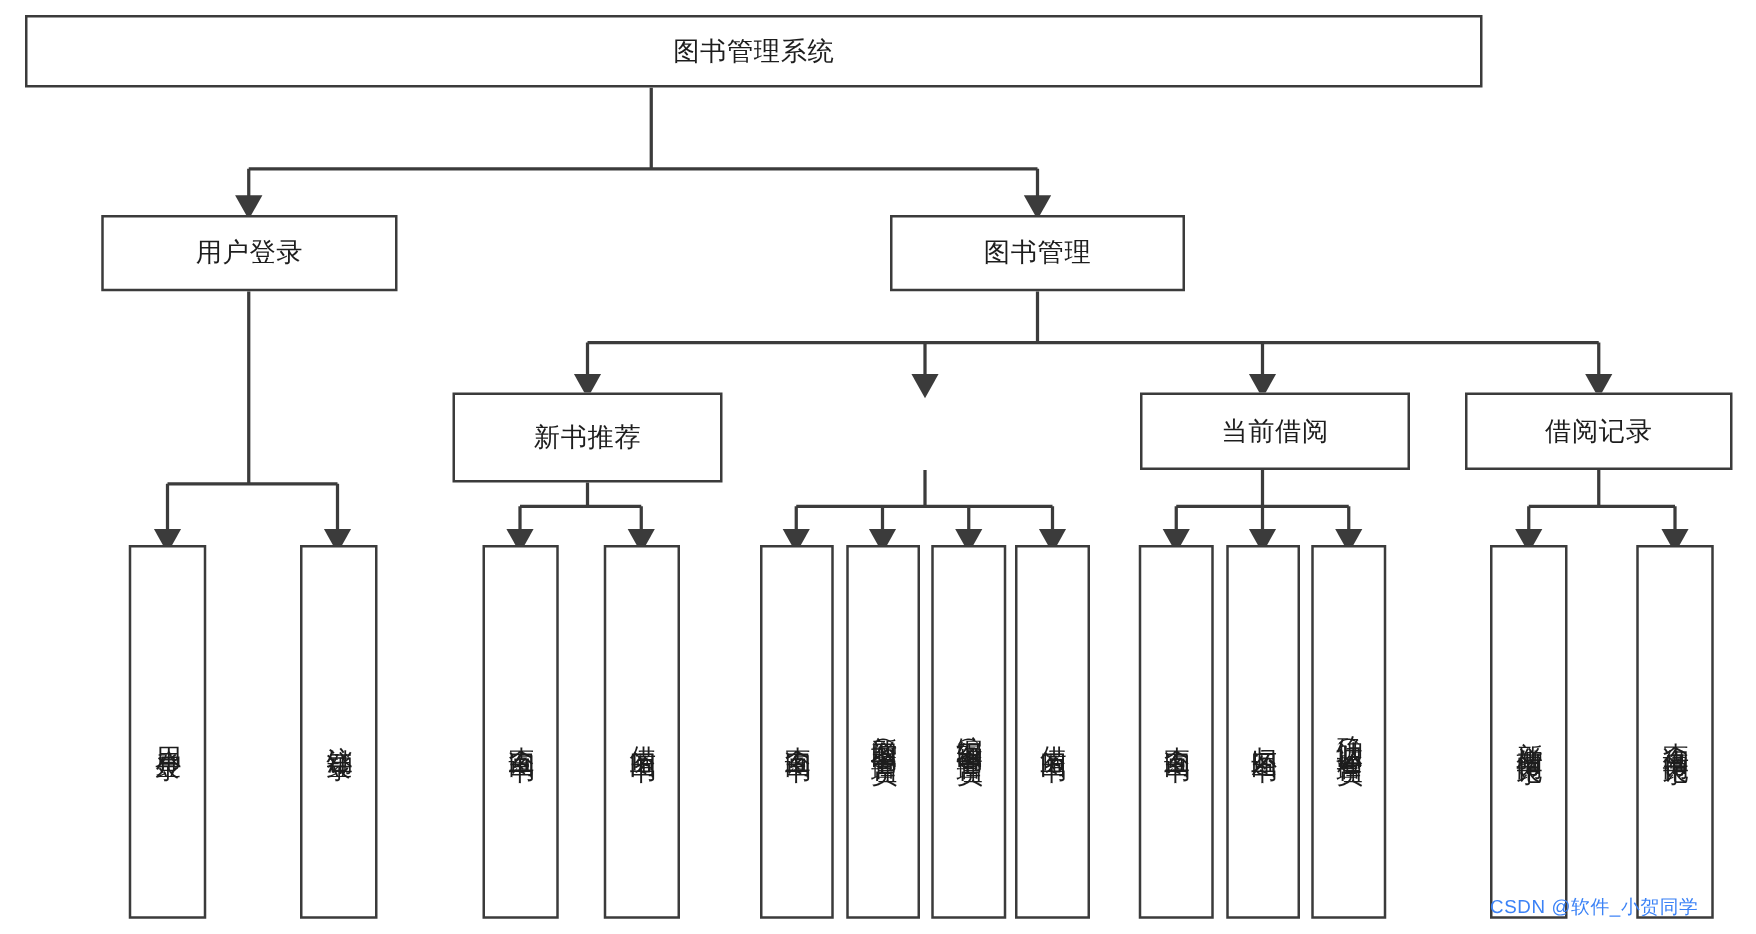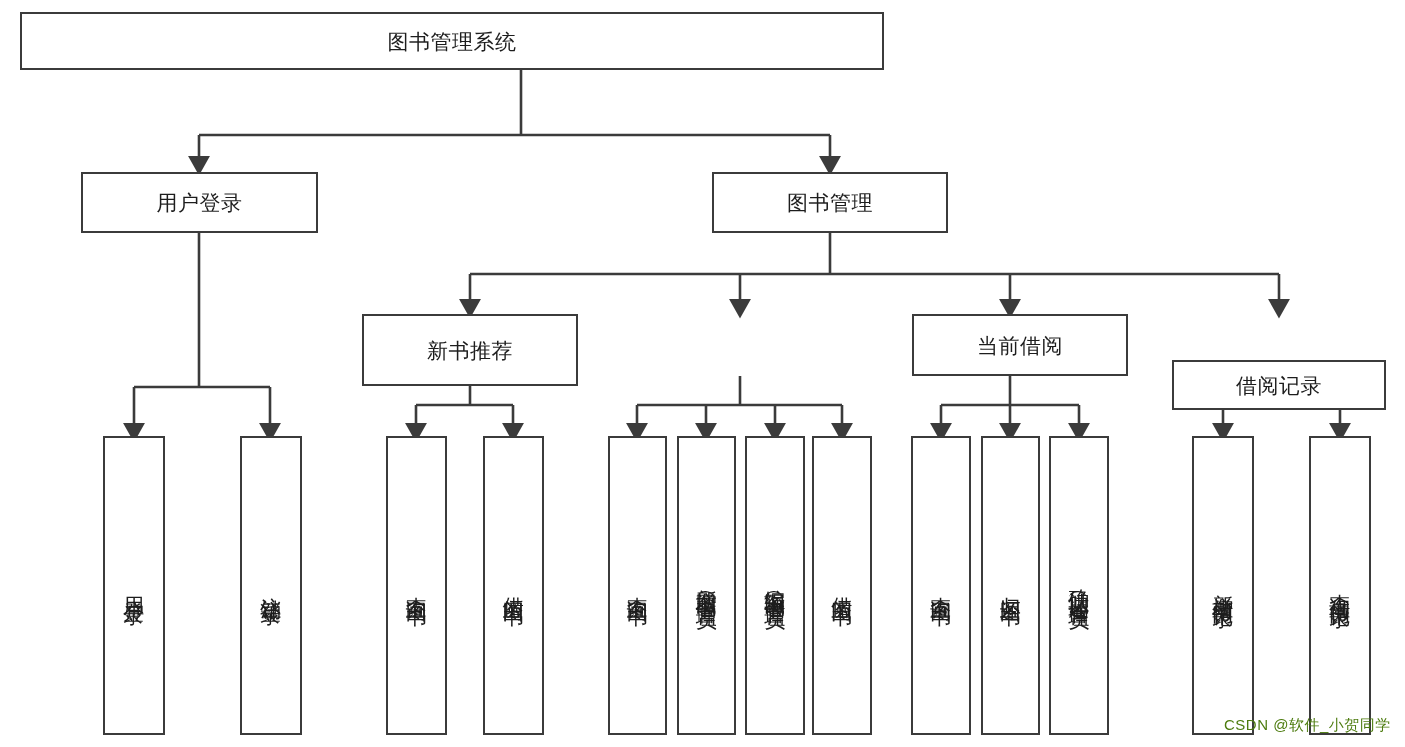--- a/index.html
+++ b/index.html
@@ -48,25 +48,24 @@
     color: #1d1d1d;
     writing-mode: vertical-rl;
     text-orientation: upright;
     letter-spacing: 3px;
     line-height: 1.12;
     white-space: nowrap;
   }
   .watermark {
     position: absolute;
     font-size: 15px;
-    color: #4d7c0f;
+    color: #3b82f6;
     white-space: nowrap;
     letter-spacing: 0.5px;
     pointer-events: none;
-    padding-left: 32px;
   }
 </style>
 </head>
 <body>
 
 <div id="diagram-root">
 
   <svg class="diagram-canvas" viewBox="0 0 1405 747" xmlns="http://www.w3.org/2000/svg">
     <defs>
       <marker id="arrowhead" markerWidth="9" markerHeight="9" refX="1.5" refY="4.5" orient="auto" markerUnits="strokeWidth">
@@ -122,42 +121,42 @@
     </g>
 
     <g stroke="#3b3b3b" stroke-width="2.6" fill="none">
       <path d="M1279,376 L1279,405"></path>
       <path d="M1223,405 L1340,405"></path>
       <path d="M1223,405 L1223,427" marker-end="url(#arrowhead)"></path>
       <path d="M1340,405 L1340,427" marker-end="url(#arrowhead)"></path>
     </g>
   </svg>
 
-  <div class="node-box" style="left:20px; top:12px; width:864px; height:58px;">
+  <div class="node-box" style="left:20px; top:12px; width:1166px; height:58px;">
     <span class="node-label-h">图书管理系统</span>
   </div>
 
   <div class="node-box" style="left:81px; top:172px; width:237px; height:61px;">
     <span class="node-label-h">用户登录</span>
   </div>
 
   <div class="node-box" style="left:712px; top:172px; width:236px; height:61px;">
     <span class="node-label-h">图书管理</span>
   </div>
 
   <div class="node-box" style="left:362px; top:314px; width:216px; height:72px;">
     <span class="node-label-h">新书推荐</span>
   </div>
 
 
   <div class="node-box" style="left:872px; top:314px; width:216px; height:62px;margin-left:40px;">
     <span class="node-label-h">当前借阅</span>
   </div>
 
-  <div class="node-box" style="left:1172px; top:314px; width:214px; height:50px;margin-top:46px;">
+  <div class="node-box" style="left:1172px; top:314px; width:214px; height:62px;">
     <span class="node-label-h">借阅记录</span>
   </div>
 
   <div class="node-box" style="left:103px; top:436px; width:62px; height:299px;">
     <span class="node-label-v">用户登录</span>
   </div>
 
   <div class="node-box" style="left:240px; top:436px; width:62px; height:299px;">
     <span class="node-label-v">注销登录</span>
   </div>

